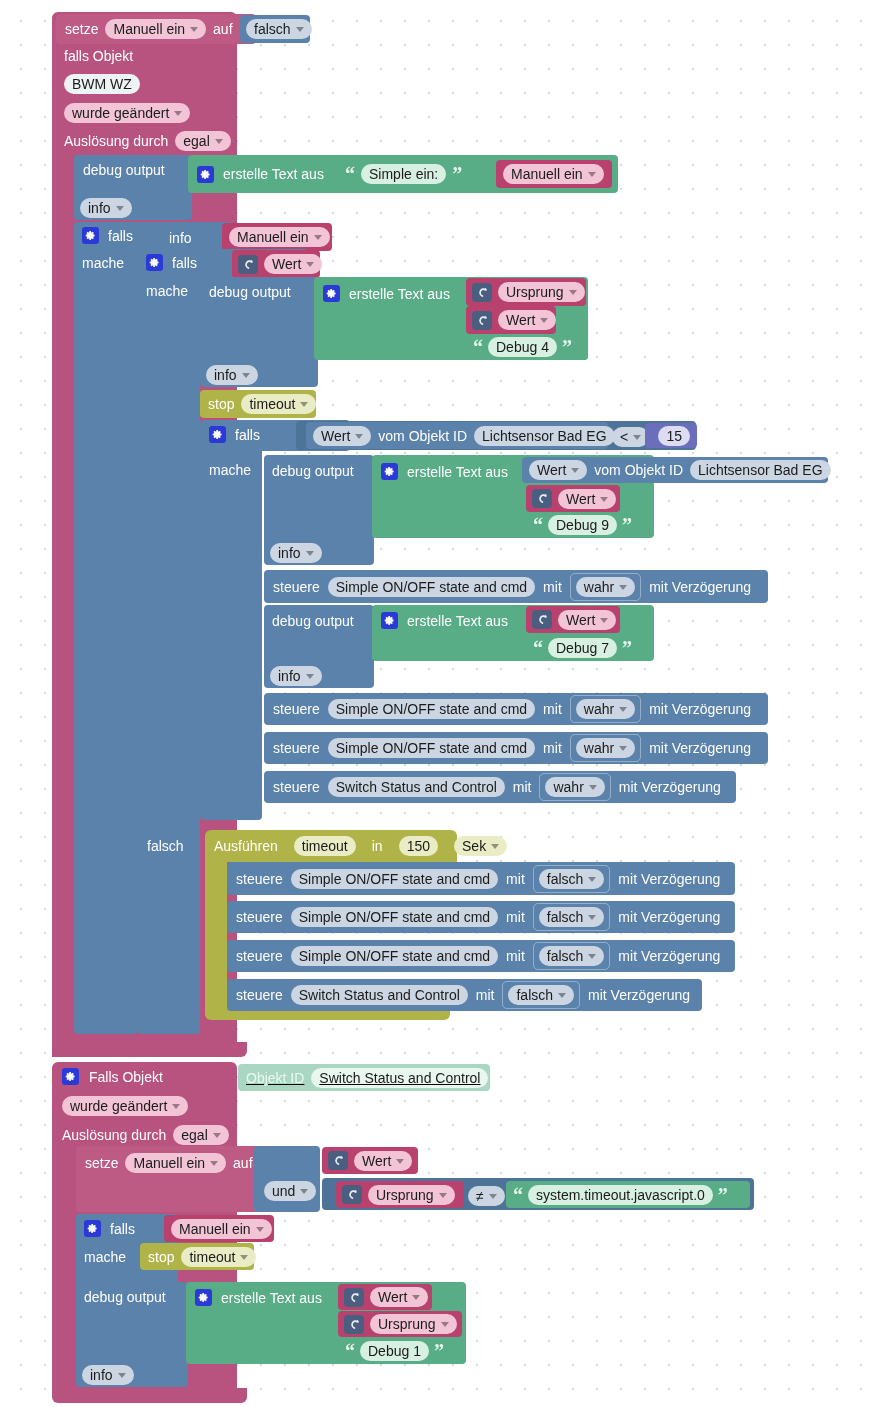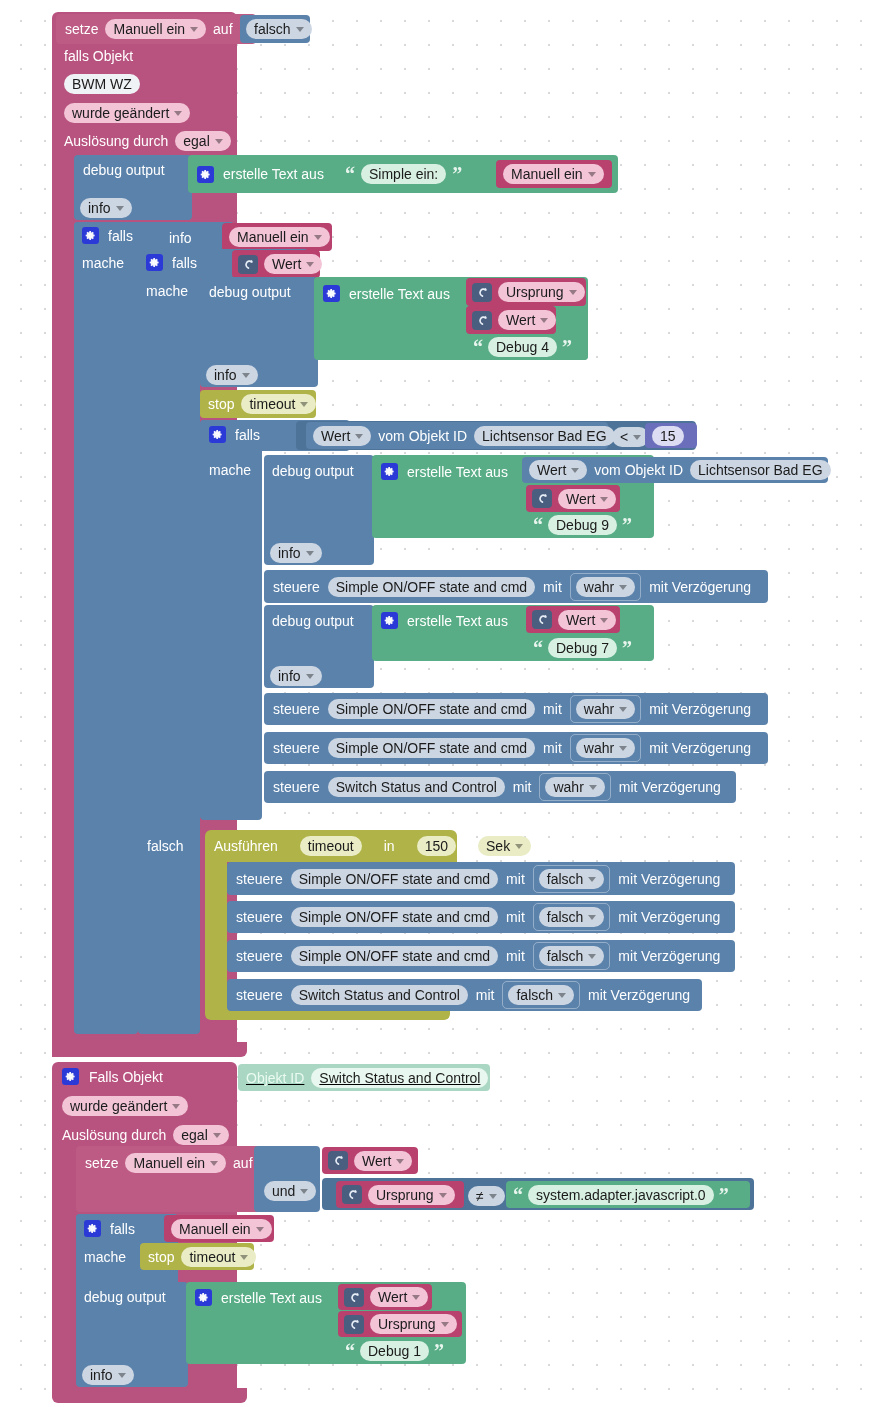--- a/index.html
+++ b/index.html
@@ -308,21 +308,21 @@
       <span class="field grey">Lichtsensor Bad EG</span>
     </div>
   </div>
   <div class="blk" style="left:612px;top:427px;">
     <span class="field grey">
       <span>&lt;</span>
       <i class="caret"></i>
     </span>
   </div>
   <div class="blk c-purple r" style="left:645px;top:423px;width:52px;height:25px;">
-    <div class="row" style="padding:0 7px;justify-content:flex-start;">
+    <div class="row" style="padding:0 7px;justify-content:flex-end;">
       <span class="field lav">15</span>
     </div>
   </div>
   <div class="blk" style="left:209px;top:462px;">
     <span class="lbl">mache</span>
   </div>
 
   <div class="blk c-blue r" style="left:264px;top:455px;width:110px;height:110px;"></div>
   <div class="blk" style="left:272px;top:463px;">
     <span class="lbl">debug output</span>
@@ -483,21 +483,21 @@
       <span class="lbl">mit Verzögerung</span>
       <span style="width:14px;height:16px;border-radius:3px;background:#9db4cc;display:inline-block;"></span>
     </div>
   </div>
 
   <div class="blk" style="left:147px;top:838px;">
     <span class="lbl">falsch</span>
   </div>
 
   <div class="blk c-olive r" style="left:205px;top:830px;width:252px;height:32px;border-radius:6px 6px 0 0;">
-    <div class="row" style="gap:22px;">
+    <div class="row" style="gap:16px;">
       <span class="lbl">Ausführen</span>
       <span class="field olive">timeout</span>
       <span class="lbl">in</span>
       <span class="field olive">150</span>
       <span class="field olive">
         <span>Sek</span>
         <i class="caret"></i>
       </span>
     </div>
   </div>
@@ -648,21 +648,21 @@
   </div>
   <div class="blk" style="left:468px;top:1186px;">
     <span class="field grey">
       <span>≠</span>
       <i class="caret"></i>
     </span>
   </div>
   <div class="blk c-green r" style="left:506px;top:1181px;width:244px;height:27px;">
     <div class="row" style="padding:0 7px;gap:5px;">
       <span class="quote">“</span>
-      <span class="field mint">system.adapter.javascript.0</span>
+      <span class="field mint">system.timeout.javascript.0</span>
       <span class="quote">”</span>
     </div>
   </div>
 
   <div class="blk c-blue r" style="left:76px;top:1214px;width:102px;height:165px;"></div>
   <div class="blk c-blue r" style="left:76px;top:1214px;width:90px;height:28px;"></div>
   <div class="blk" style="left:84px;top:1220px;display:flex;align-items:center;gap:9px;">
     <span class="gear">
       <svg viewBox="0 0 16 16" width="11" height="11">
           <path fill="#fff" d="M8 5.2a2.8 2.8 0 100 5.6 2.8 2.8 0 000-5.6zm0 4.2a1.4 1.4 0 110-2.8 1.4 1.4 0 010 2.8z"></path>

